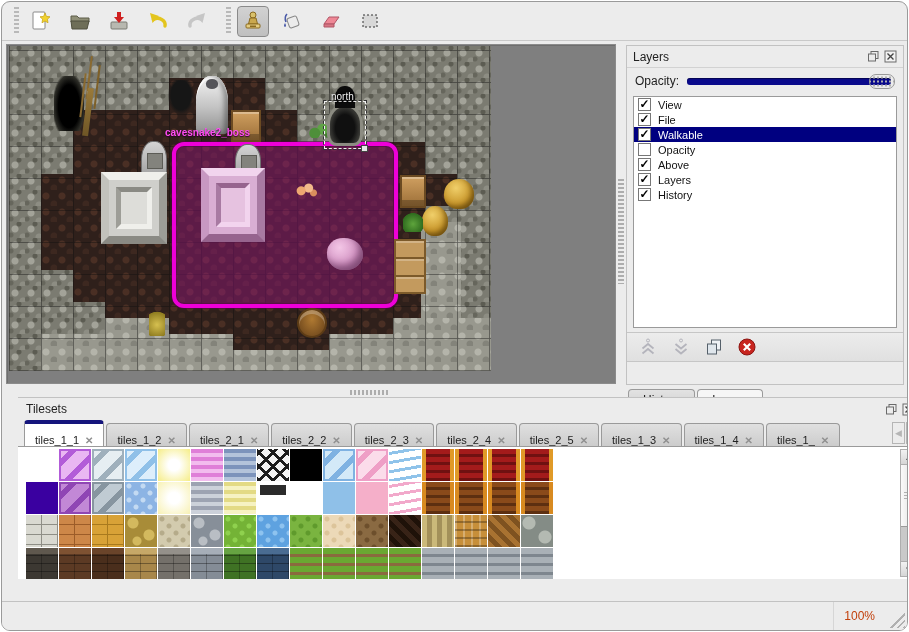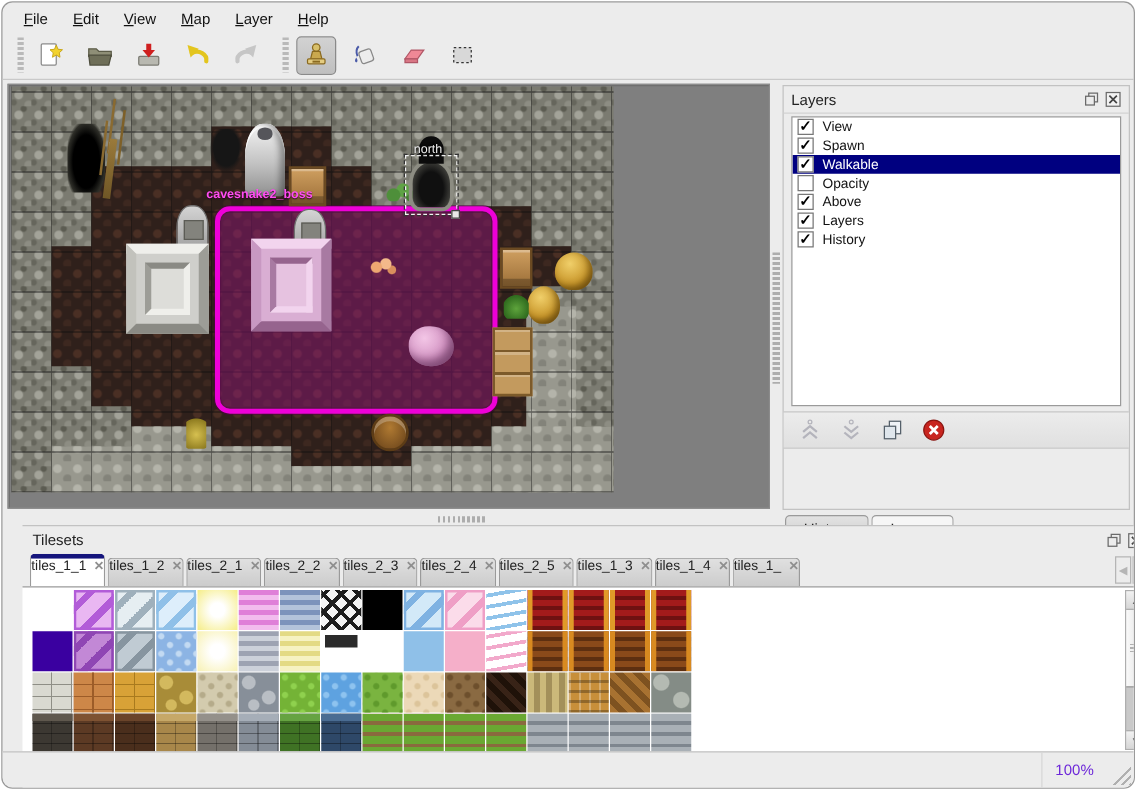--- a/index.html
+++ b/index.html
@@ -163,21 +163,21 @@
   .dock-tab { height:21px; padding:0 14px; font-size:12px; display:flex; align-items:center;
     border:1px solid #9a9a9a; border-bottom:none; border-radius:4px 4px 0 0;
     background:linear-gradient(180deg,#e2e2e2,#cfcfcf); color:#222; }
   .dock-tab.active { background:#f6f6f6; border-bottom:3px solid #15157c; height:24px; }
 
   
   .tilesets-dock { position:absolute; left:16px; top:356px; width:905px; height:234px;
     border-top:1px solid #c2c2c2; background:#ececec; }
   .ts-header { height:22px; display:flex; align-items:center; padding:0 8px; }
   .ts-tabbar { position:relative; height:26px; display:flex; align-items:flex-end; padding-left:6px; }
-  .ts-tab { height:23px; display:flex; align-items:flex-start; gap:6px; padding:0 0;
+  .ts-tab { height:23px; display:flex; align-items:flex-end; gap:6px; padding:0 10px;
     border:1px solid #9a9a9a; border-bottom:none; border-radius:4px 4px 0 0;
     background:linear-gradient(180deg,#e0e0e0,#cccccc); margin-right:2px;margin-top:28px; }
   .ts-tab.active { background:#ffffff; border-top:4px solid #15157c; height:26px; }
   .ts-tab-label { font-size:11px; color:#222; white-space:nowrap; }
   .ts-tab-close { font-size:10px; color:#8f8f8f; font-weight:bold; }
   .ts-scroll { position:absolute; right:4px; bottom:2px; display:flex; gap:1px; }
   .ts-scroll span { width:13px; height:22px; display:flex; align-items:center; justify-content:center;
     font-size:9px; background:#ececec; border:1px solid #b5b5b5; }
   .ts-scroll .disabled { color:#b5b5b5; }
 
@@ -232,38 +232,30 @@
   .sb-btn.bottom { position:absolute; bottom:0; left:0; right:0; border-top:1px solid #aeaeae; border-bottom:none; }
   .sb-thumb { position:absolute; top:15px; left:0; right:0; height:62px;
     background:linear-gradient(90deg,#fafafa,#dcdcdc); border-bottom:1px solid #9a9a9a; }
   .sb-thumb::after { content:""; position:absolute; left:3px; right:3px; top:27px; height:8px;
     background:repeating-linear-gradient(180deg,#b0b0b0 0 1px,transparent 1px 3px); }
 
   
   .statusbar { position:absolute; left:0; right:0; bottom:0; height:29px;
     border-top:1px solid #c2c2c2; background:#ececec; }
   .zoom-cell { position:absolute; right:22px; top:0; bottom:0; display:flex; align-items:center;
-    padding:0 10px; border-left:1px solid #d6d6d6; font-size:12px; color:#6d28d9; }
+    padding:0 10px; border-left:1px solid #d6d6d6; font-size:12px; color:#c2410c; }
   .resize-grip { position:absolute; right:2px; bottom:2px; width:16px; height:16px;
     background:repeating-linear-gradient(135deg, transparent 0 3px, #b0b0b0 3px 4.5px);
     clip-path:polygon(100% 0, 100% 100%, 0 100%); }
 </style>
 </head>
 <body>
 
 <div class="window">
 
-  <div class="menubar">
-      <span class="menu-item">File</span>
-      <span class="menu-item">Edit</span>
-      <span class="menu-item">View</span>
-      <span class="menu-item">Map</span>
-      <span class="menu-item">Layer</span>
-      <span class="menu-item">Help</span>
-    </div>
 
   <div class="toolbar">
     <div class="tb-handle"></div>
     <div class="tb-btn">
       <svg width="22" height="22">
         <rect x="3" y="2" width="12" height="17" rx="1" fill="#ffffff" stroke="#8a8a8a"></rect>
         <polygon points="15,3 16.4,6.4 20,6.8 17.4,9.2 18,12.8 15,11 12,12.8 12.6,9.2 10,6.8 13.6,6.4" fill="#f2d22e" stroke="#c9a71a" stroke-width="0.8"></polygon>
       </svg>
     </div>
     <div class="tb-btn">
@@ -368,28 +360,35 @@
           <svg width="13" height="13">
             <rect x="4" y="1.5" width="7" height="7" fill="none" stroke="#6a6a6a"></rect>
             <rect x="1.5" y="4" width="7" height="7" fill="#ececec" stroke="#6a6a6a"></rect>
           </svg>
           <svg width="13" height="13">
             <rect x="1" y="1" width="11" height="11" fill="#f2f2f2" stroke="#6a6a6a"></rect>
             <path d="M3.5 3.5 l6 6 M9.5 3.5 l-6 6" stroke="#444" stroke-width="1.4"></path>
           </svg>
         </span>
       </div>
+      <div class="opacity-row">
+        <span class="opacity-label">Opacity:</span>
+        <span class="slider">
+          <span class="slider-track"></span>
+          <span class="slider-handle"></span>
+        </span>
+      </div>
       <div class="layer-list">
           <div class="layer-row">
             <span class="cb">✓</span>
             <span class="layer-label">View</span>
           </div>
           <div class="layer-row">
             <span class="cb">✓</span>
-            <span class="layer-label">Spawn</span>
+            <span class="layer-label">File</span>
           </div>
           <div class="layer-row selected">
             <span class="cb">✓</span>
             <span class="layer-label">Walkable</span>
           </div>
           <div class="layer-row">
             <span class="cb"></span>
             <span class="layer-label">Opacity</span>
           </div>
           <div class="layer-row">

